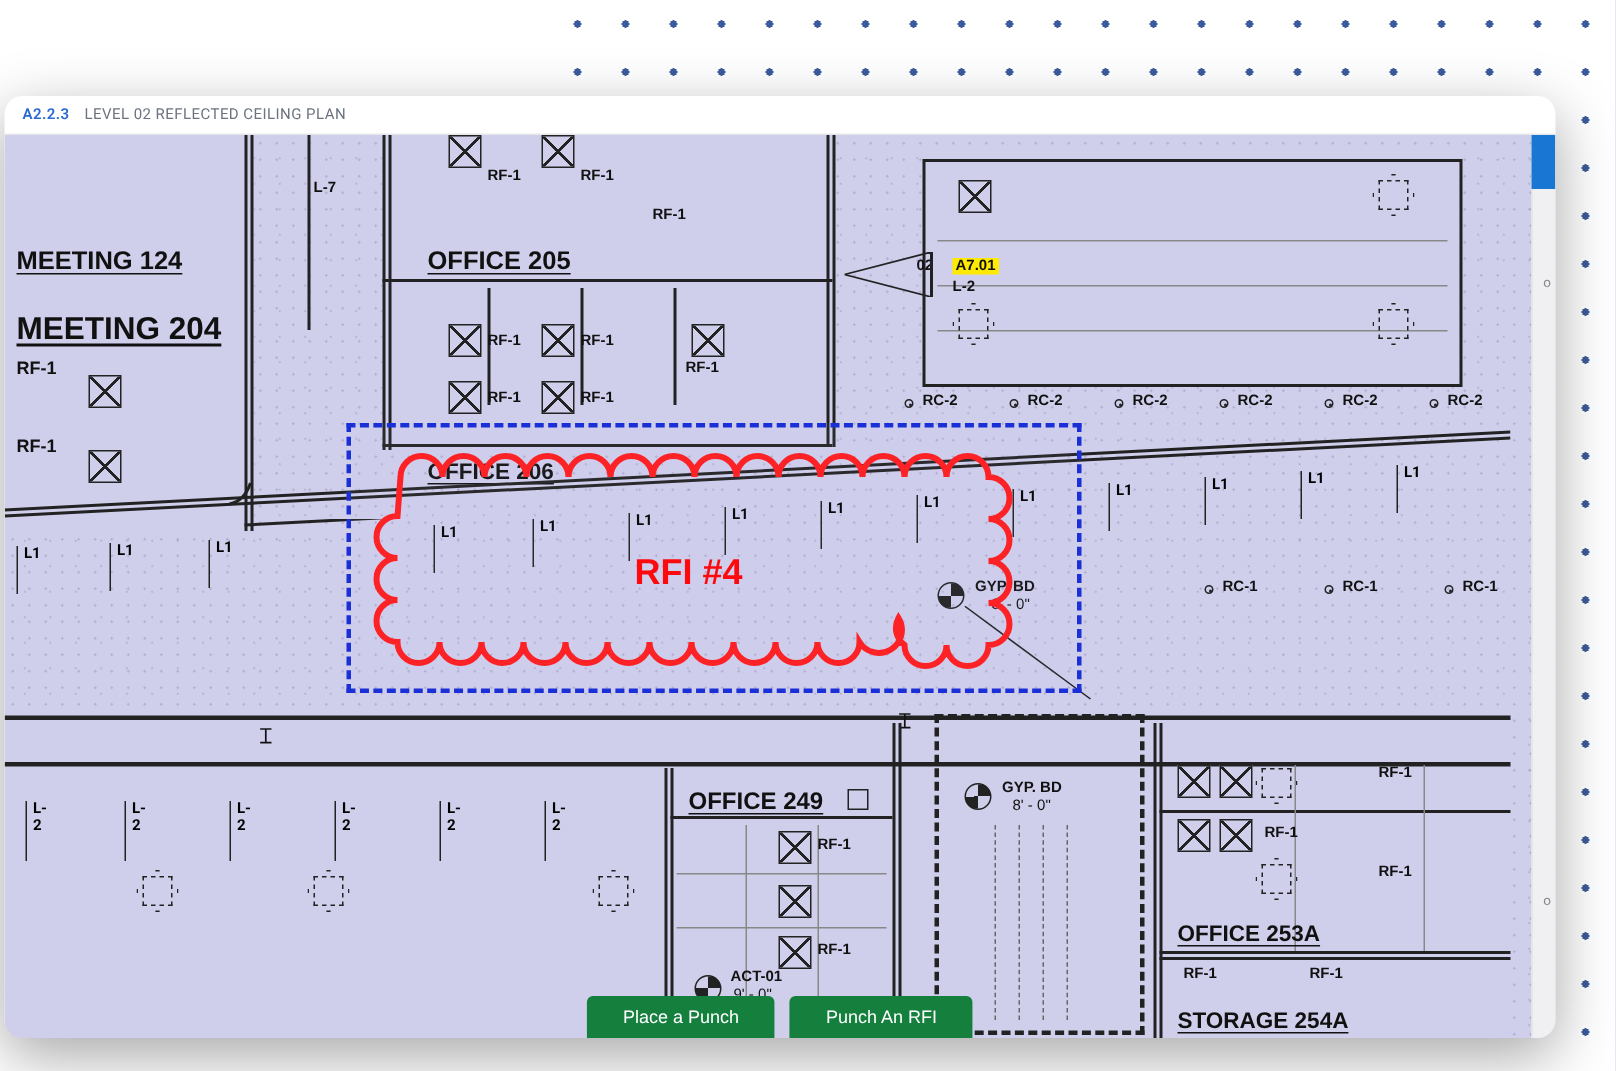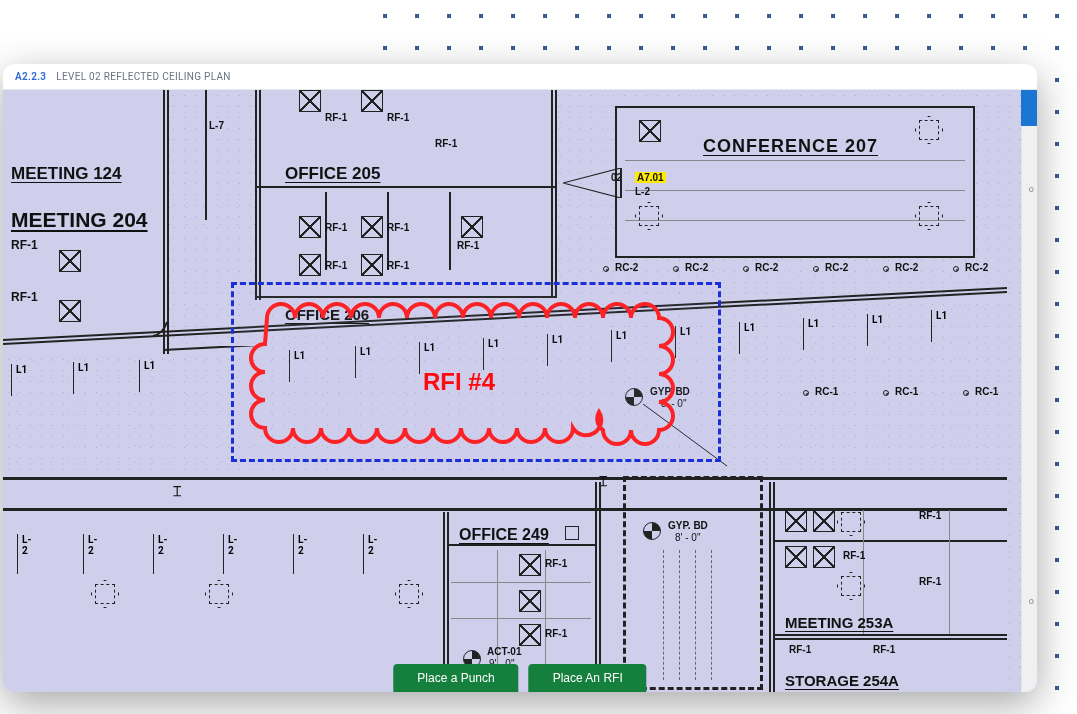--- a/index.html
+++ b/index.html
@@ -165,21 +165,20 @@
     <div class="rf-box x" style="left:358px;top:164px;"></div>
     <span class="rlabel tiny" style="left:384px;top:170px;">RF-1</span>
 
     <div class="wall v" style="left:552px;top:0;height:208px;"></div>
     <div class="wall v" style="left:548px;top:0;height:208px;"></div>
     <div class="wall h" style="left:252px;top:206px;width:300px;"></div>
 
     <span class="rlabel ul" style="left:282px;top:216px;font-size:15px;">OFFICE  206</span>
 
     <div class="conf" style="left:612px;top:16px;width:360px;height:152px;"></div>
-    <span class="rlabel ul" style="left:700px;top:46px;font-size:18px;letter-spacing:1px;">CONFERENCE  207</span>
     <div class="rf-box x" style="left:636px;top:30px;"></div>
     <div class="dash-sq" style="left:916px;top:30px;"></div>
     <div class="wall h" style="left:622px;top:70px;width:340px;height:1px;background:#888;"></div>
     <div class="wall h" style="left:622px;top:100px;width:340px;height:1px;background:#888;"></div>
     <div class="wall h" style="left:622px;top:130px;width:340px;height:1px;background:#888;"></div>
     <span class="rlabel tiny" style="left:608px;top:82px;">02</span>
     <span class="rlabel tiny" style="left:632px;top:82px;text-align:center;"><span class="hl-y">A7.01</span></span>
     <span class="rlabel tiny" style="left:632px;top:96px;">L-2</span>
     <div class="dash-sq" style="left:636px;top:116px;"></div>
     <div class="dash-sq" style="left:916px;top:116px;"></div>
@@ -352,29 +351,29 @@
     <div class="wall v" style="left:946px;top:420px;height:124px;background:#888;width:1px;"></div>
     <div class="rf-box x" style="left:782px;top:420px;"></div>
     <div class="rf-box x" style="left:810px;top:420px;"></div>
     <div class="dash-sq" style="left:838px;top:422px;"></div>
     <span class="rlabel tiny" style="left:916px;top:420px;">RF-1</span>
     <div class="rf-box x" style="left:782px;top:456px;"></div>
     <div class="rf-box x" style="left:810px;top:456px;"></div>
     <span class="rlabel tiny" style="left:840px;top:460px;">RF-1</span>
     <span class="rlabel tiny" style="left:916px;top:486px;">RF-1</span>
     <div class="dash-sq" style="left:838px;top:486px;"></div>
-    <span class="rlabel ul" style="left:782px;top:524px;font-size:15px;">MEETING  253A</span>
+    <span class="rlabel ul" style="left:782px;top:524px;font-size:15px;">OFFICE  253A</span>
     <span class="rlabel tiny" style="left:786px;top:554px;">RF-1</span>
     <span class="rlabel tiny" style="left:870px;top:554px;">RF-1</span>
     <span class="rlabel ul" style="left:782px;top:582px;font-size:15px;">STORAGE  254A</span>
 
     <div class="rscroll">
       <div class="hl"></div>
       <span style="position:absolute;right:3px;top:94px;font-size:9px;color:#888;">o</span>
       <span style="position:absolute;right:3px;top:506px;font-size:9px;color:#888;">o</span>
     </div>
 
     <div class="action-bar">
       <button class="btn">Place a Punch</button>
-      <button class="btn">Place An RFI</button>
+      <button class="btn">Punch An RFI</button>
     </div>
   </div>
 </div>
 
 </body></html>

